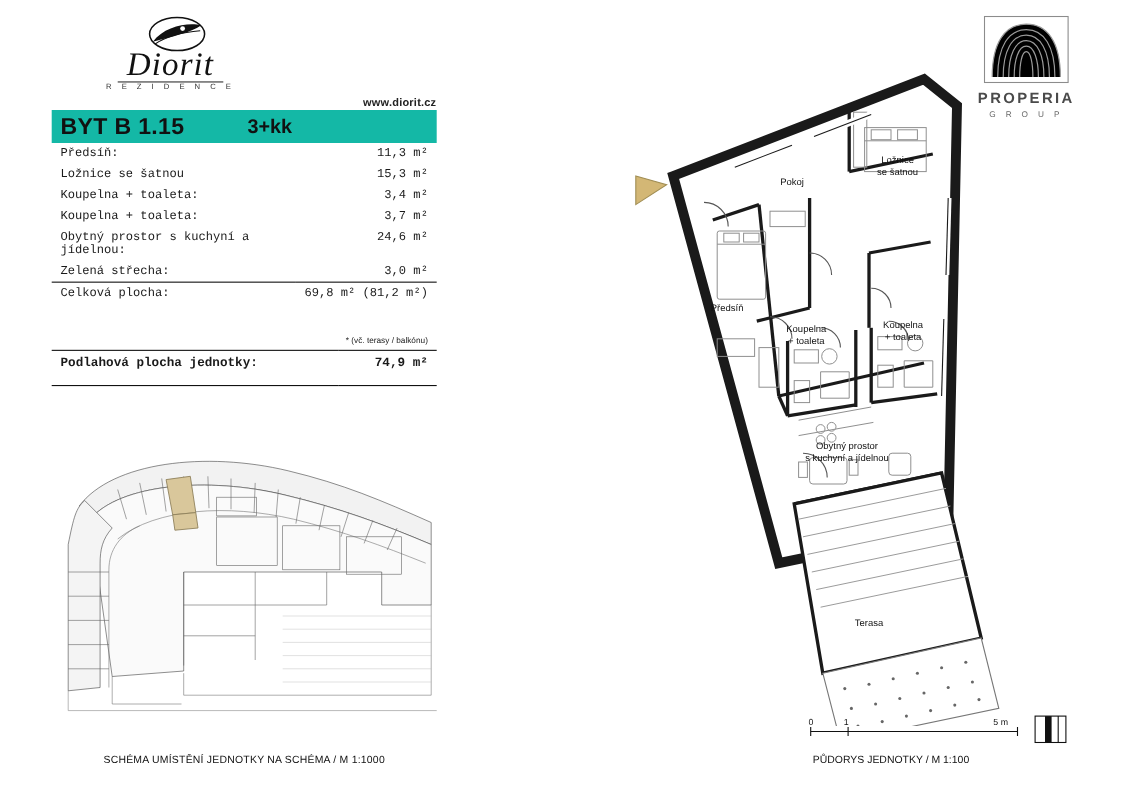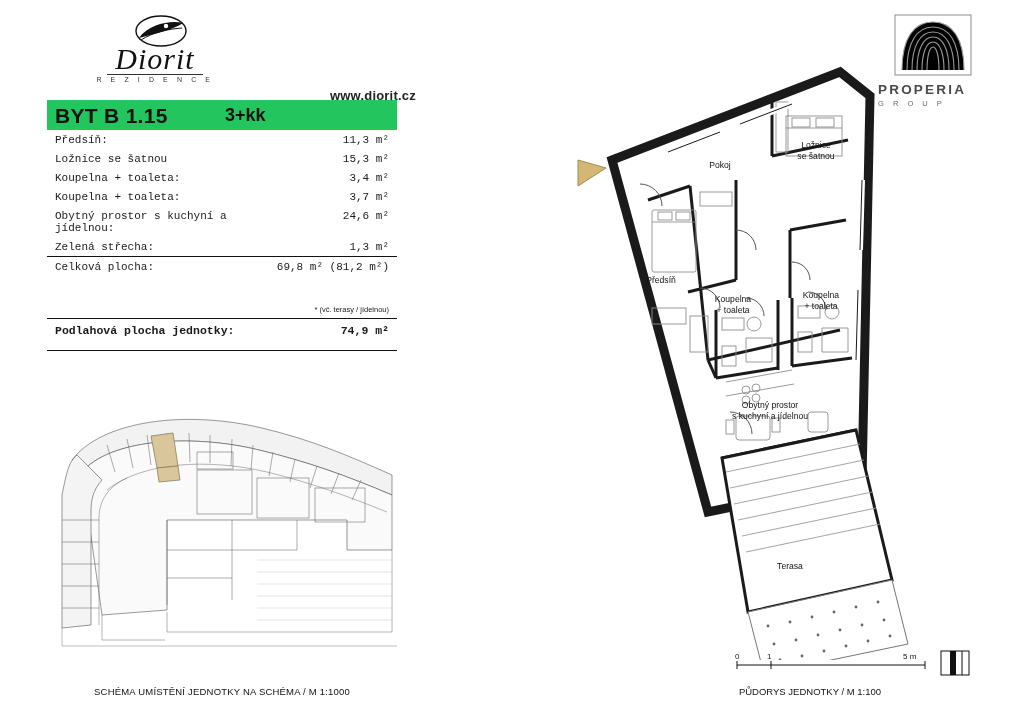--- a/index.html
+++ b/index.html
@@ -31,27 +31,27 @@
   .brand .brand-sub {
     position:absolute; left:0; top:62px; width:200px;
     font-size:7px; letter-spacing:3.6px; color:#333;
   }
   .brand .brand-rule {
     position:absolute; left:52px; top:60px; width:96px; border-top:1px solid #333;
   }
 
   .web-url {
     position:absolute; left:330px; top:88px;
-    font-size:13px; font-weight:bold; color:#222; letter-spacing:.2px;
+    font-size:10px; font-weight:bold; color:#222; letter-spacing:.2px;
   }
 
   
   .title-bar {
     position:absolute; left:47px; top:100px; width:350px; height:30px;
-    background:#22c55e;
+    background:#14b8a6;
   }
   .title-bar .t1 {
     position:absolute; left:8px; top:4px;
     font-size:21px; font-weight:bold; letter-spacing:.3px; color:#111;
   }
   .title-bar .t2 {
     position:absolute; left:178px; top:5px;
     font-size:18px; font-weight:bold; color:#111;
   }
 
@@ -76,21 +76,21 @@
   .siteplan {
     position:absolute; left:47px; top:400px; width:350px; height:265px;
   }
   .caption-left {
     position:absolute; left:47px; top:686px; width:350px;
     text-align:center; font-size:9.5px; letter-spacing:.2px; color:#111;
   }
 
   
   .properia {
-    position:absolute; right:36px; top:14px; width:110px; 
+    position:absolute; right:36px; top:14px; width:110px; text-align:center;
   }
   .properia .mark { width:78px; height:62px; margin:0 auto; }
   .properia .pname { font-size:13.5px; letter-spacing:2.2px; font-weight:bold; color:#4a4a4a; margin-top:6px;}
   .properia .psub { font-size:7.5px; letter-spacing:3.5px; color:#6a6a6a; margin-top:2px;}
 
   .floorplan {
     position:absolute; left:540px; top:60px; width:460px; height:600px;
   }
   .caption-right {
     position:absolute; left:700px; top:686px; width:220px;
@@ -148,30 +148,30 @@
       <tr class="row">
         <td>Koupelna + toaleta:</td>
         <td class="val">3,7 m²</td>
       </tr>
       <tr class="row">
         <td>Obytný prostor s kuchyní a jídelnou:</td>
         <td class="val">24,6 m²</td>
       </tr>
       <tr class="row">
         <td>Zelená střecha:</td>
-        <td class="val">1,3 m²</td>
+        <td class="val">3,0 m²</td>
       </tr>
       <tr class="total-line">
         <td>Celková plocha:</td>
         <td class="val">69,8 m² (81,2 m²)</td>
       </tr>
     </tbody>
   </table>
 
-  <div class="note">* (vč. terasy / jídelnou)</div>
+  <div class="note">* (vč. terasy / balkónu)</div>
 
   <table class="spec-table" style="top:318px;">
     <tbody>
       <tr class="bottom">
         <td>Podlahová plocha jednotky:</td>
         <td class="val">74,9 m²</td>
       </tr>
     </tbody>
   </table>
 

